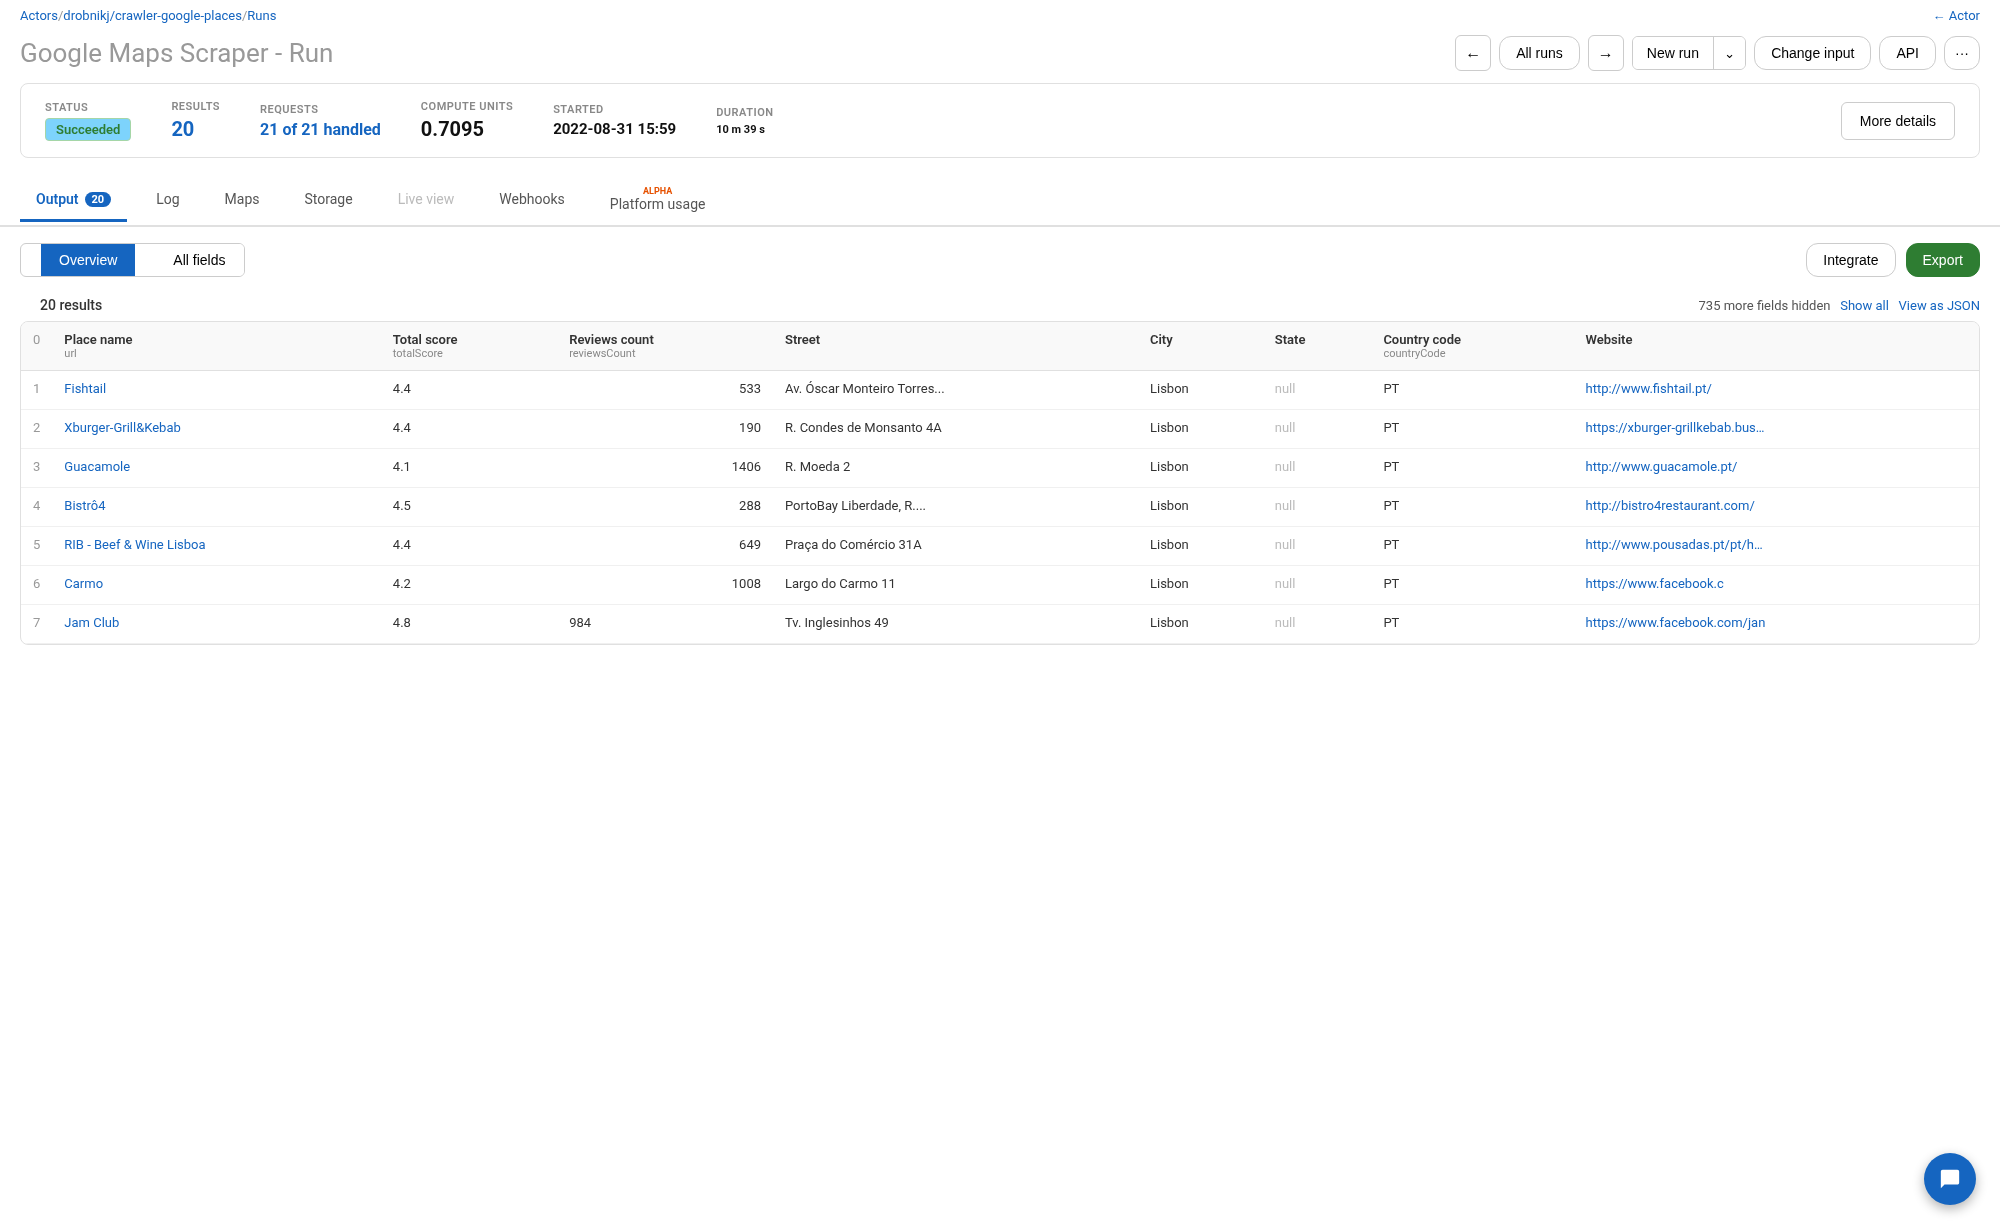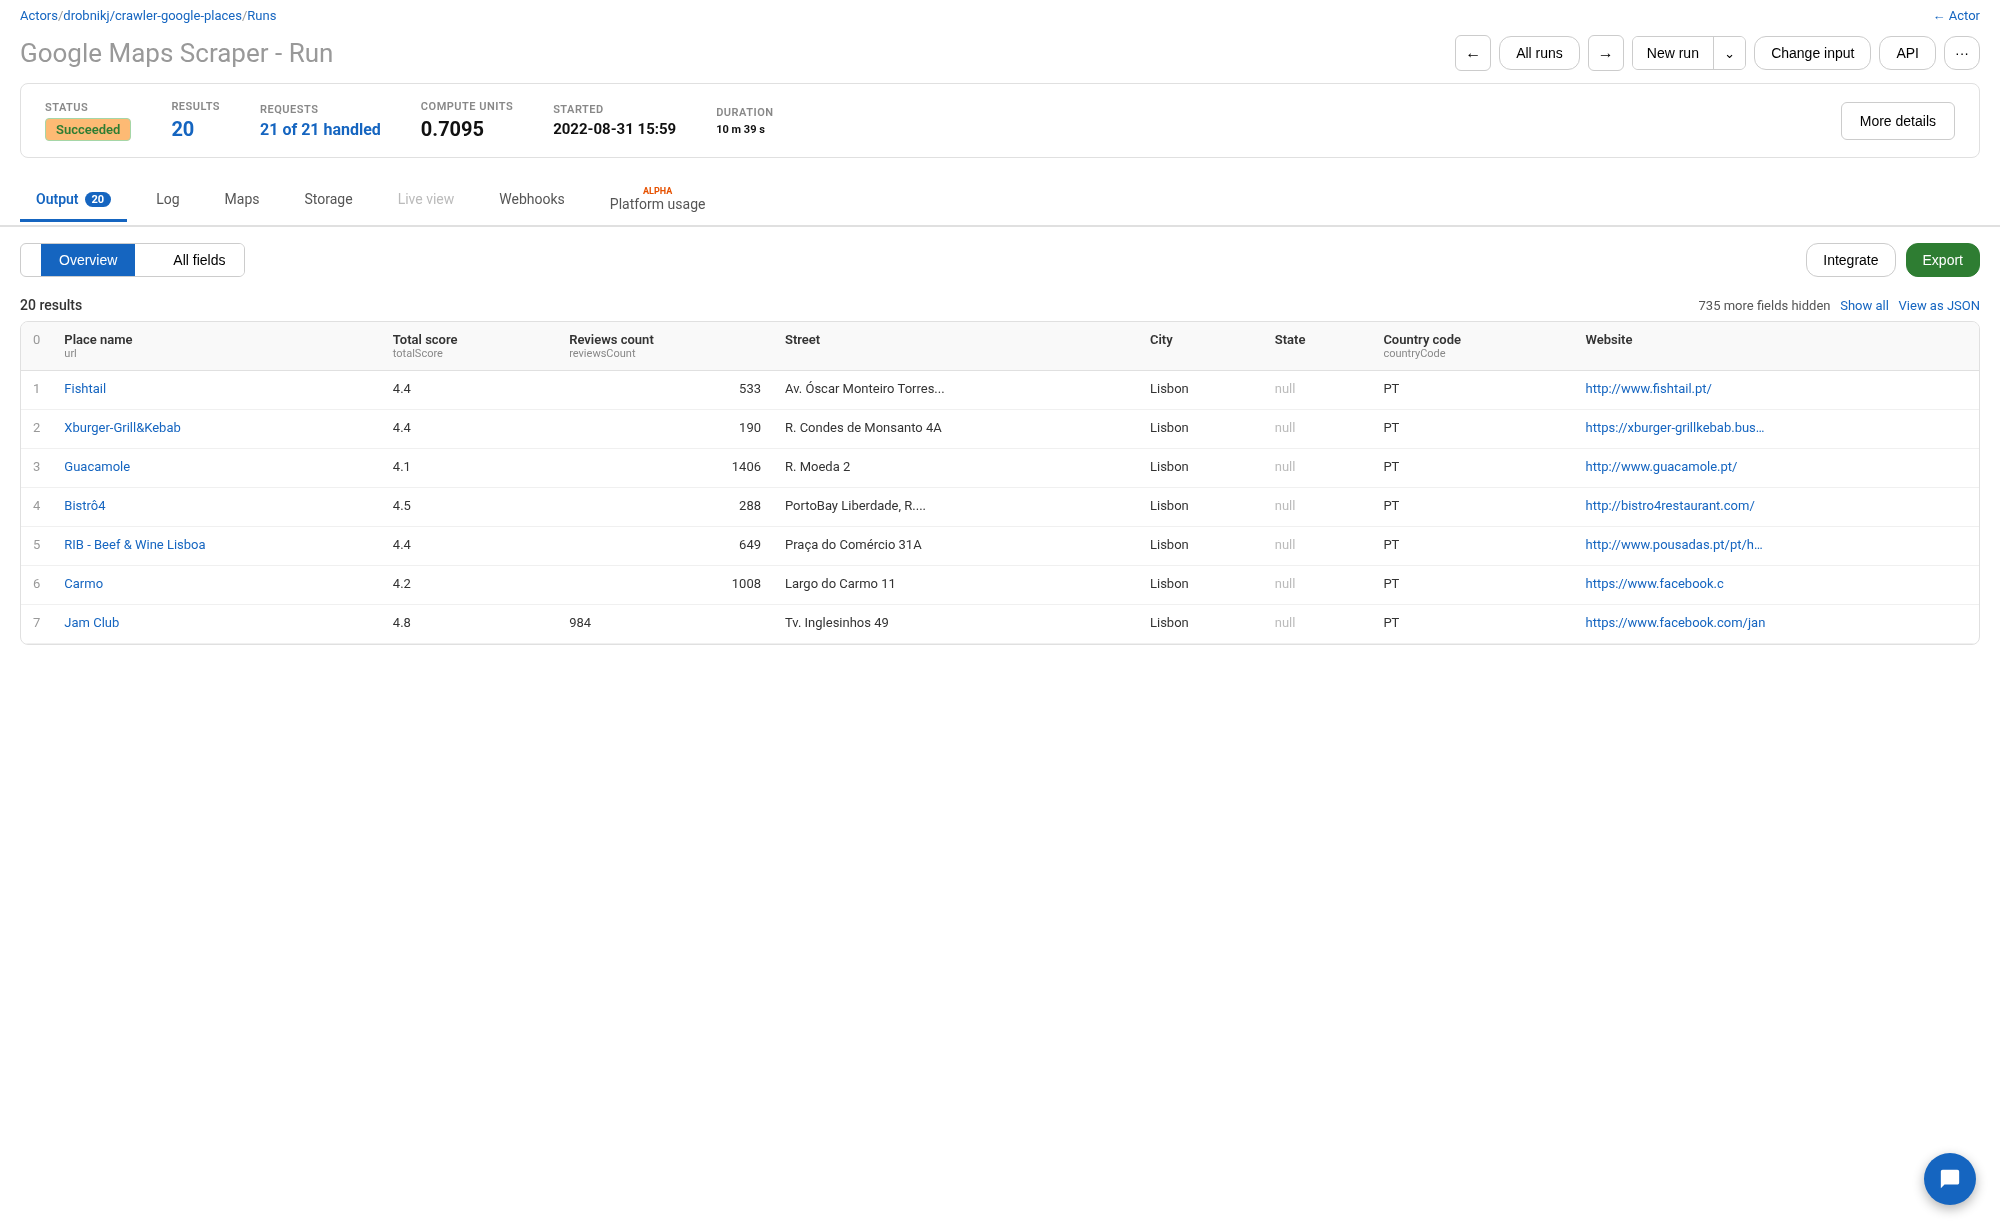--- a/index.html
+++ b/index.html
@@ -24,41 +24,41 @@
     .new-run-group .main-btn { border: none; padding: 8px 14px; background: #fff; cursor: pointer; font-size: 14px; }
     .new-run-group .drop-btn { border: none; border-left: 1px solid #ccc; padding: 8px 10px; background: #fff; cursor: pointer; }
 
     
     .stats-bar { margin: 0 20px 0; border: 1px solid #e0e0e0; border-radius: 8px; padding: 16px 24px; display: flex; align-items: center; gap: 40px; }
     .stat-item { display: flex; flex-direction: column; gap: 4px; }
     .stat-label { font-size: 11px; font-weight: 600; color: #888; text-transform: uppercase; letter-spacing: 0.5px; }
     .stat-value { font-size: 20px; font-weight: 700; color: #111; }
     .stat-value.blue { color: #1565c0; }
     .stat-value.requests-val { font-size: 16px; }
-    .status-badge { background: #fdba74; color: #2e7d32; border: 1px solid #a5d6a7; border-radius: 4px; padding: 3px 10px; font-size: 13px; font-weight: 600; display: inline-block; }
+    .status-badge { background: #7dd3fc; color: #2e7d32; border: 1px solid #a5d6a7; border-radius: 4px; padding: 3px 10px; font-size: 13px; font-weight: 600; display: inline-block; }
     .more-details-btn { margin-left: auto; border: 1px solid #ccc; background: #fff; padding: 10px 18px; border-radius: 6px; cursor: pointer; font-size: 14px; font-weight: 500; }
 
     
     .tabs { display: flex; align-items: center; padding: 0 20px; border-bottom: 2px solid #e0e0e0; margin-top: 16px; gap: 13px; }
     .tab { padding: 12px 16px; cursor: pointer; font-size: 14px; color: #555; text-decoration: none; border-bottom: 3px solid transparent; margin-bottom: -2px; display: flex; align-items: center; gap: 6px; }
     .tab.active { color: #1565c0; border-bottom-color: #1565c0; font-weight: 600; }
     .tab-badge { background: #1565c0; color: #fff; border-radius: 10px; padding: 1px 7px; font-size: 11px; font-weight: 700; }
     .tab-with-alpha { display: flex; flex-direction: column; align-items: center; }
     .tab-with-alpha .alpha-label { font-size: 9px; font-weight: 700; color: #e65100; text-transform: uppercase; }
 
     
     .toolbar { display: flex; align-items: center; padding: 16px 20px; gap: 12px; }
     .view-toggle { display: flex; border-radius: 6px; overflow: hidden; border: 1px solid #ccc; }
     .view-btn { padding: 8px 18px; cursor: pointer; font-size: 14px; background: #fff; border: none; margin-left: 20px; }
     .view-btn.active { background: #1565c0; color: #fff; }
     .toolbar-right { margin-left: auto; display: flex; gap: 10px; }
 
     
     .results-info { display: flex; align-items: center; justify-content: space-between; padding: 4px 20px 8px; }
-    .results-count { font-size: 14px; color: #333; font-weight: 500; }
+    .results-count { font-size: 14px; color: #333; font-weight: 500; margin-left: 20px; }
     .fields-hidden { font-size: 13px; color: #555; }
     .fields-hidden a { color: #1565c0; text-decoration: none; }
 
     
     .table-wrap { margin: 0 20px; border: 1px solid #e0e0e0; border-radius: 8px; overflow: hidden; }
     table { width: 100%; border-collapse: collapse; font-size: 13px; }
     thead tr { background: #f9f9f9; }
     th { padding: 10px 12px; text-align: left; color: #333; font-weight: 600; border-bottom: 1px solid #e0e0e0; vertical-align: top; }
     th .sub { font-size: 11px; font-weight: 400; color: #888; display: block; }
     th.index-col { width: 30px; color: #999; font-weight: 400; }

